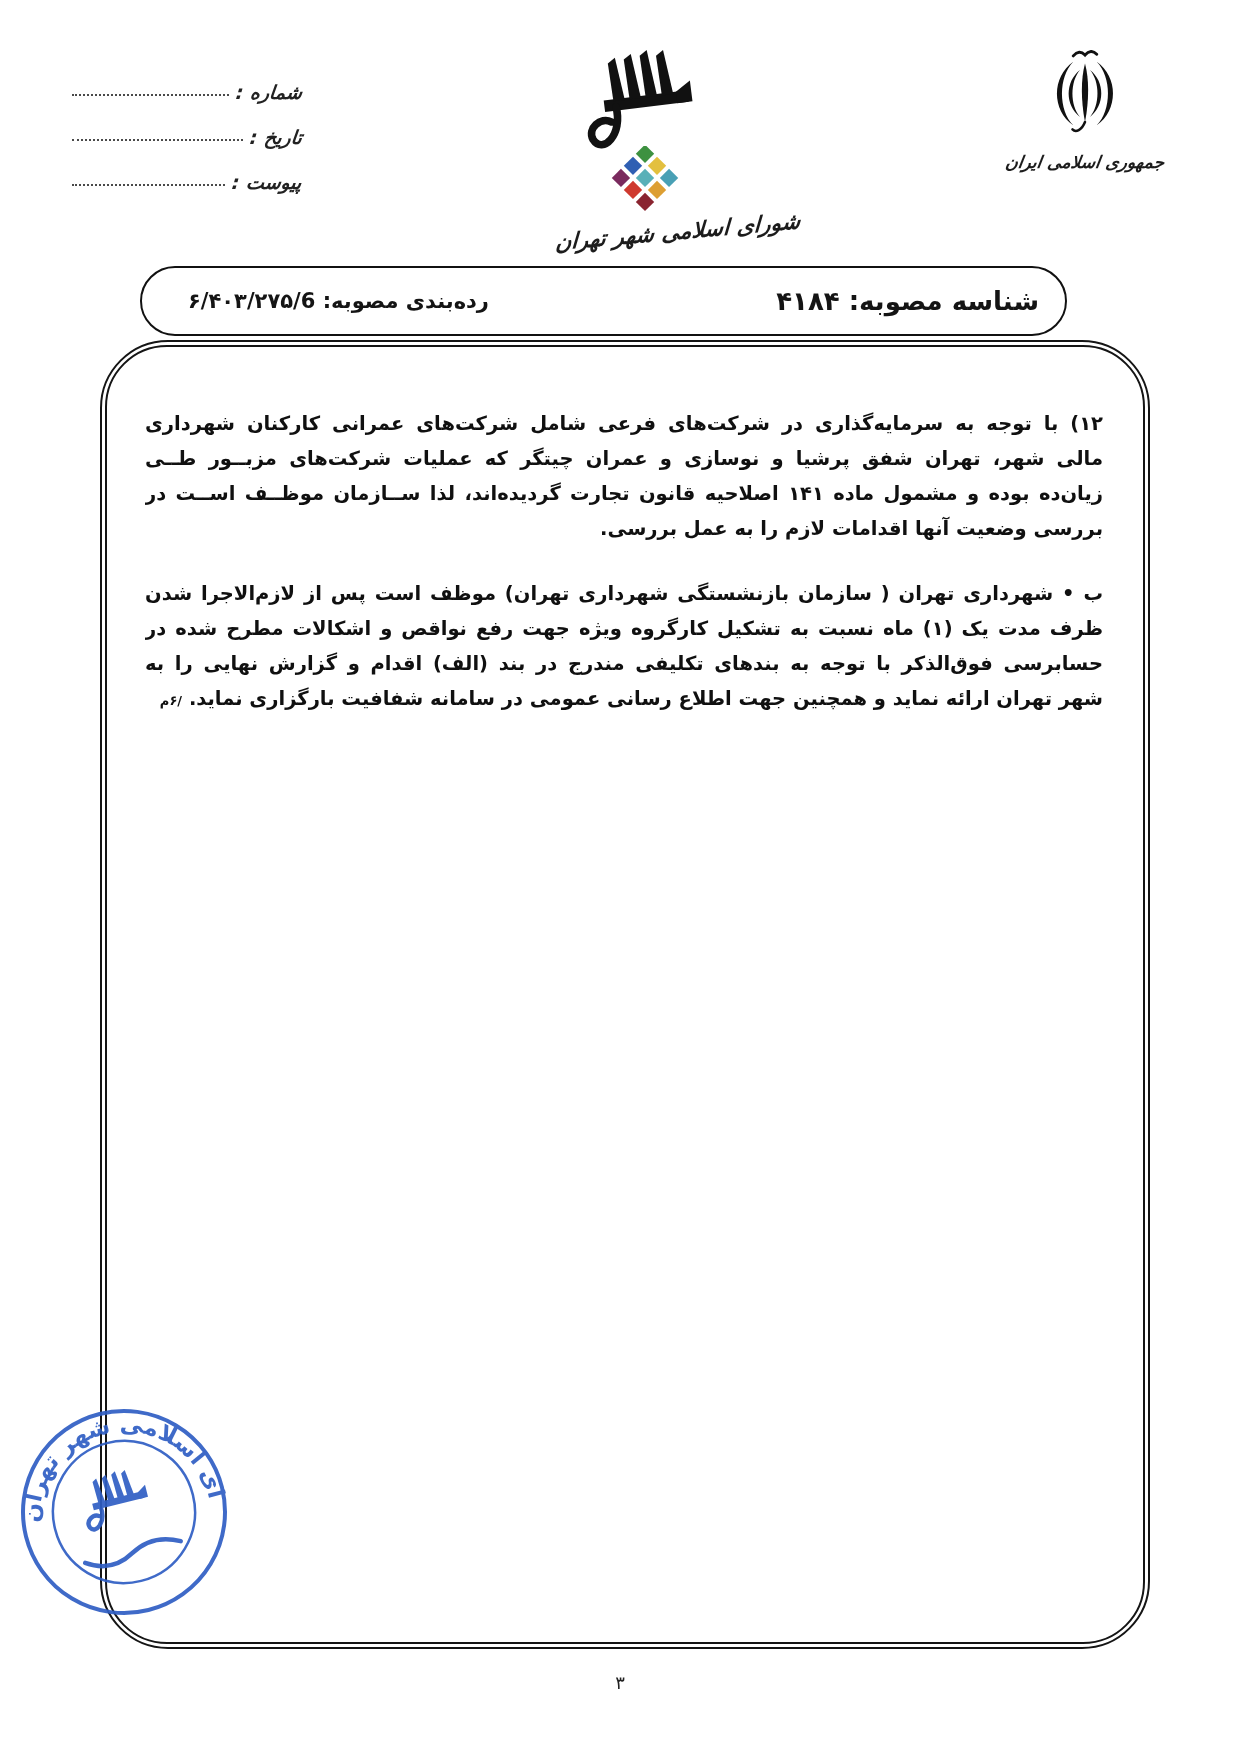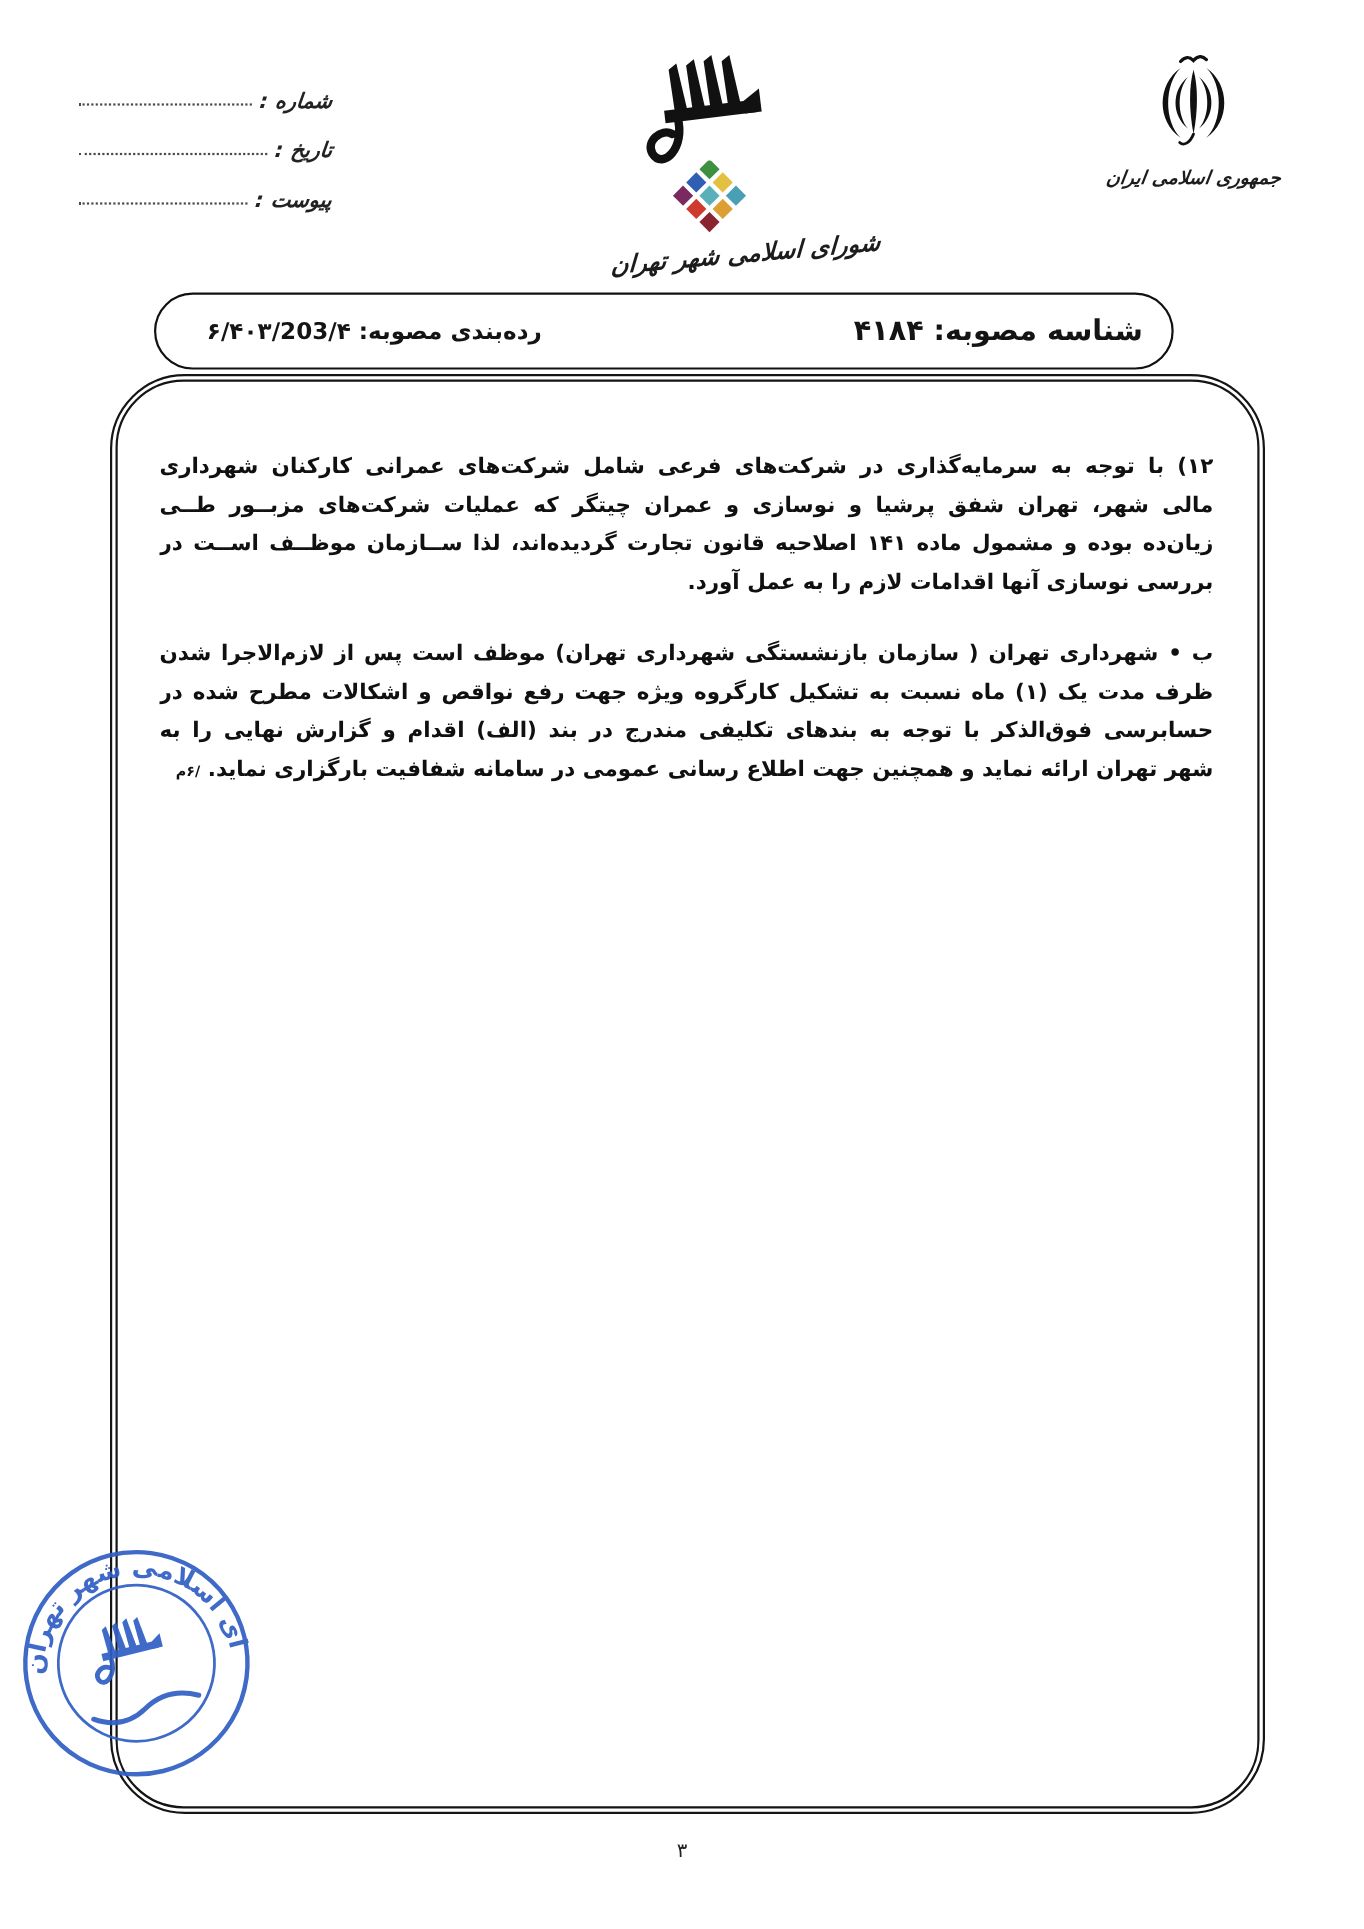--- a/index.html
+++ b/index.html
@@ -134,32 +134,32 @@
       <g fill="#111" transform="translate(100,0) scale(-1,1)">
         <path d="M44,24 C26,38 26,66 44,80 C32,66 32,38 44,24 Z"></path>
         <path d="M36,14 C10,32 10,72 36,90 C18,72 18,32 36,14 Z"></path>
       </g>
     </svg>
     <div class="emblem-caption">جمهوری اسلامی ایران</div>
   </div>
 
   <div class="pill">
     <span class="pill-right">شناسه مصوبه: ۴۱۸۴</span>
-    <span class="pill-left">رده‌بندی مصوبه: ۶/۴۰۳/203/۴</span>
+    <span class="pill-left">رده‌بندی مصوبه: ۶/۴۰۳/۲۷۵/6</span>
   </div>
 
   <div class="body-box">
     <div class="body-box-inner"></div>
   </div>
 
   <div class="body-text" dir="rtl">
     <div class="line j">۱۲) با توجه به سرمایه‌گذاری در شرکت‌های فرعی شامل شرکت‌های عمرانی کارکنان شهرداری تهران، خــدمات</div>
     <div class="line j">مالی شهر، تهران شفق پرشیا و نوسازی و عمران چیتگر که عملیات شرکت‌های مزبــور طــی ســنوات اخیــر</div>
     <div class="line j">زیان‌ده بوده و مشمول ماده ۱۴۱ اصلاحیه قانون تجارت گردیده‌اند، لذا ســازمان موظــف اســت در خصــوص</div>
-    <div class="line">بررسی نوسازی آنها اقدامات لازم را به عمل آورد.</div>
+    <div class="line">بررسی وضعیت آنها اقدامات لازم را به عمل بررسی.</div>
     <div class="line j pstart">ب • شهرداری تهران ( سازمان بازنشستگی شهرداری تهران) موظف است پس از لازم‌الاجرا شدن این مصــوبه</div>
     <div class="line j">ظرف مدت یک (۱) ماه نسبت به تشکیل کارگروه ویژه جهت رفع نواقص و اشکالات مطرح شده در گزارش هــای</div>
     <div class="line j">حسابرسی فوق‌الذکر با توجه به بندهای تکلیفی مندرج در بند (الف) اقدام و گزارش نهایی را به شورای اســلامی</div>
     <div class="line">
       <span>شهر تهران ارائه نماید و همچنین جهت اطلاع رسانی عمومی در سامانه شفافیت بارگزاری نماید.</span>
       <span class="ref">/۶م ۴۱۸۴ /ی۶/۵۶۷</span>
     </div>
   </div>
 
   <div class="stamp">

